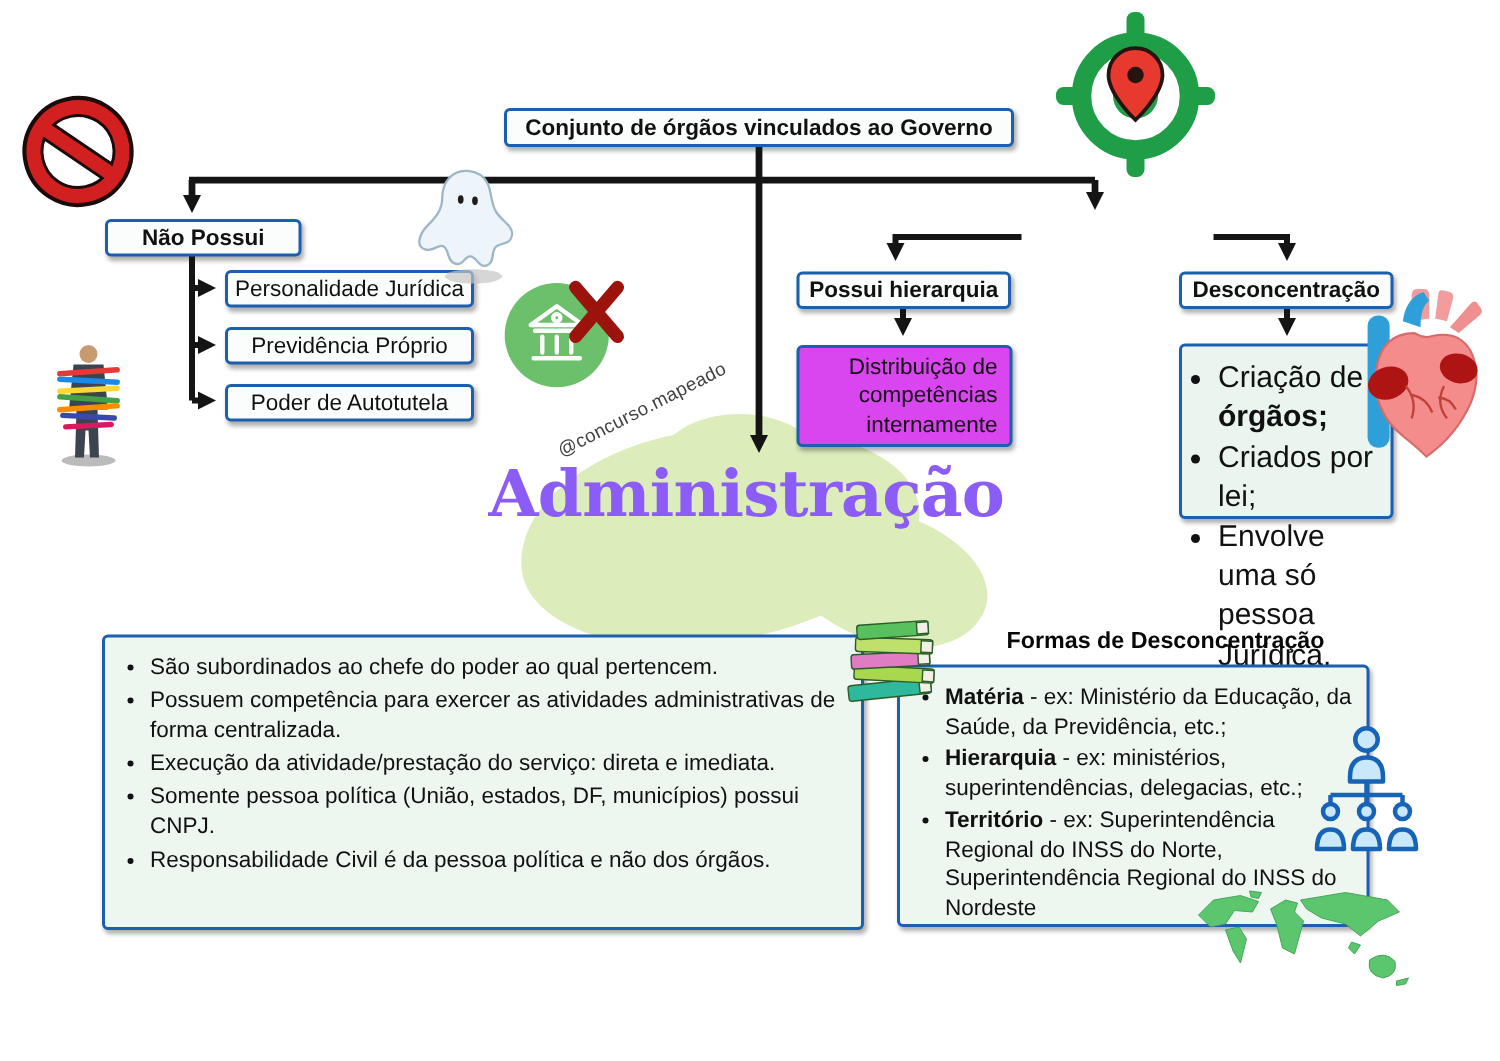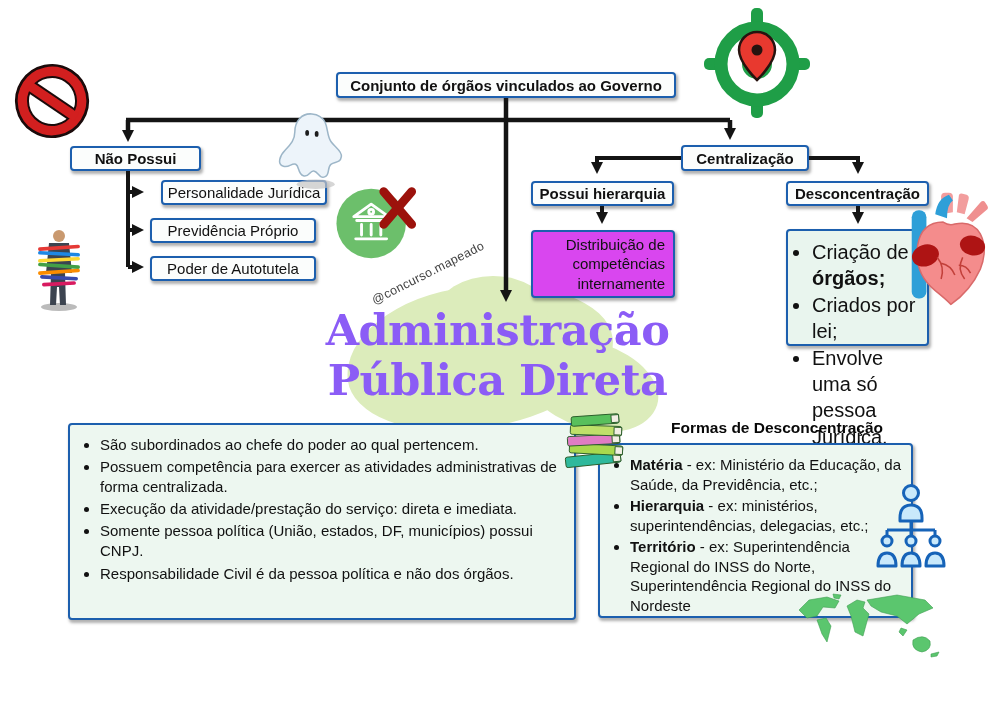--- a/index.html
+++ b/index.html
@@ -52,33 +52,31 @@
       <path d="M128,267 H136" stroke-width="4" marker-end="url(#ah)"></path>
       <path d="M681,158 H597 V166" stroke-width="4" marker-end="url(#ah)"></path>
       <path d="M809,158 H858 V166" stroke-width="4" marker-end="url(#ah)"></path>
       <path d="M602,206 V216" stroke-width="4" marker-end="url(#ah)"></path>
       <path d="M858,206 V216" stroke-width="4" marker-end="url(#ah)"></path>
     </g>
   </svg>
 
   <div class="title" style="left:300px;top:306px;width:395px;">
     <div>Administração</div>
-    <div>Pública Direta</div>
   </div>
 
   <div class="watermark" style="left:366px;top:266px;">@concurso.mapeado</div>
 
   <div class="box bold" style="left:336px;top:72px;width:340px;height:26px;">Conjunto de órgãos vinculados ao Governo</div>
 
   <div class="box bold" style="left:70px;top:146px;width:131px;height:25px;">Não Possui</div>
-  <div class="box" style="left:150px;top:180px;width:166px;height:25px;border-width:2px;margin-left:11px;">Personalidade Jurídica</div>
+  <div class="box" style="left:150px;top:180px;width:166px;height:25px;border-width:2px;">Personalidade Jurídica</div>
   <div class="box" style="left:150px;top:218px;width:166px;height:25px;border-width:2px;">Previdência Próprio</div>
   <div class="box" style="left:150px;top:256px;width:166px;height:25px;border-width:2px;">Poder de Autotutela</div>
 
-  <div class="box bold" style="left:681px;top:145px;width:128px;height:26px;">Centralização</div>
 
   <div class="box bold" style="left:531px;top:181px;width:143px;height:25px;">Possui hierarquia</div>
   <div class="box mint" style="left:531px;top:230px;width:144px;height:68px;padding:4px 8px;line-height:1.3;">Distribuição de competências internamente</div>
 
   <div class="box bold" style="left:786px;top:181px;width:143px;height:25px;">Desconcentração</div>
   <div class="listbox" id="desc-list" style="left:786px;top:229px;width:143px;height:117px;background:#e9f5ee;">
     <ul>
         <li><span>Criação de </span><span style="font-weight: 700;">órgãos;</span></li>
         <li><span>Criados por lei;</span></li>
         <li><span>Envolve uma só pessoa Jurídica.</span></li>

